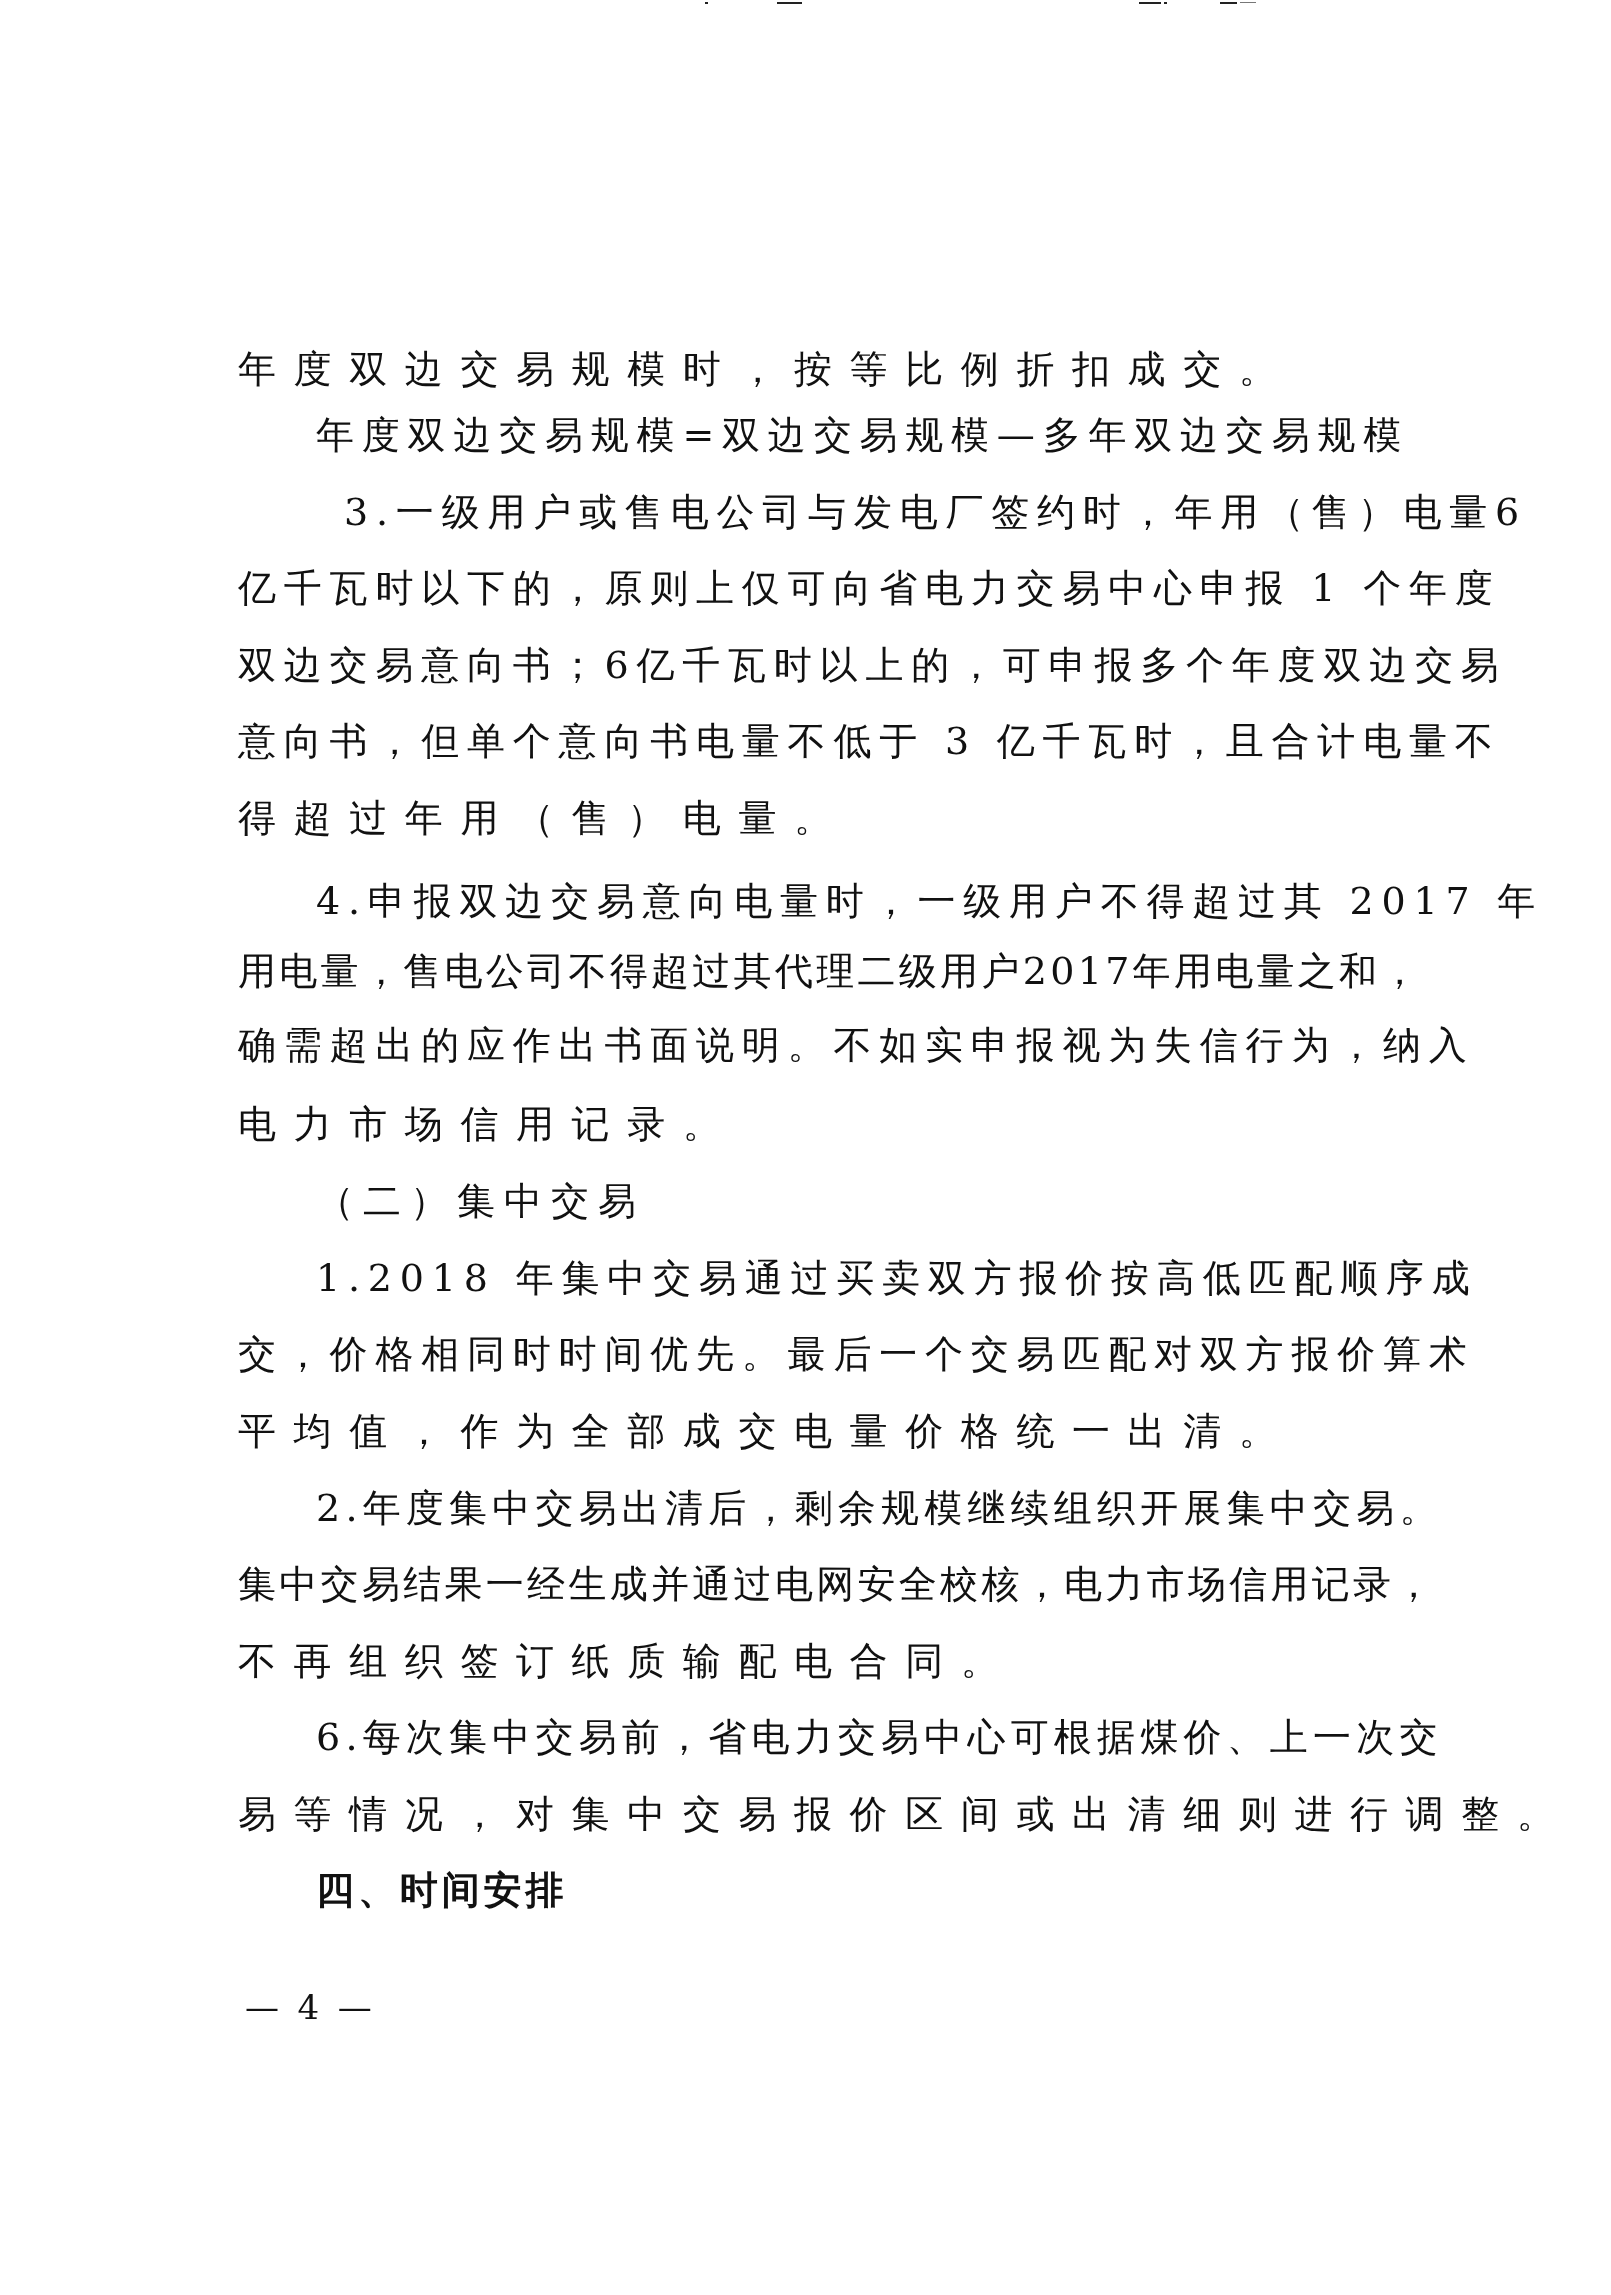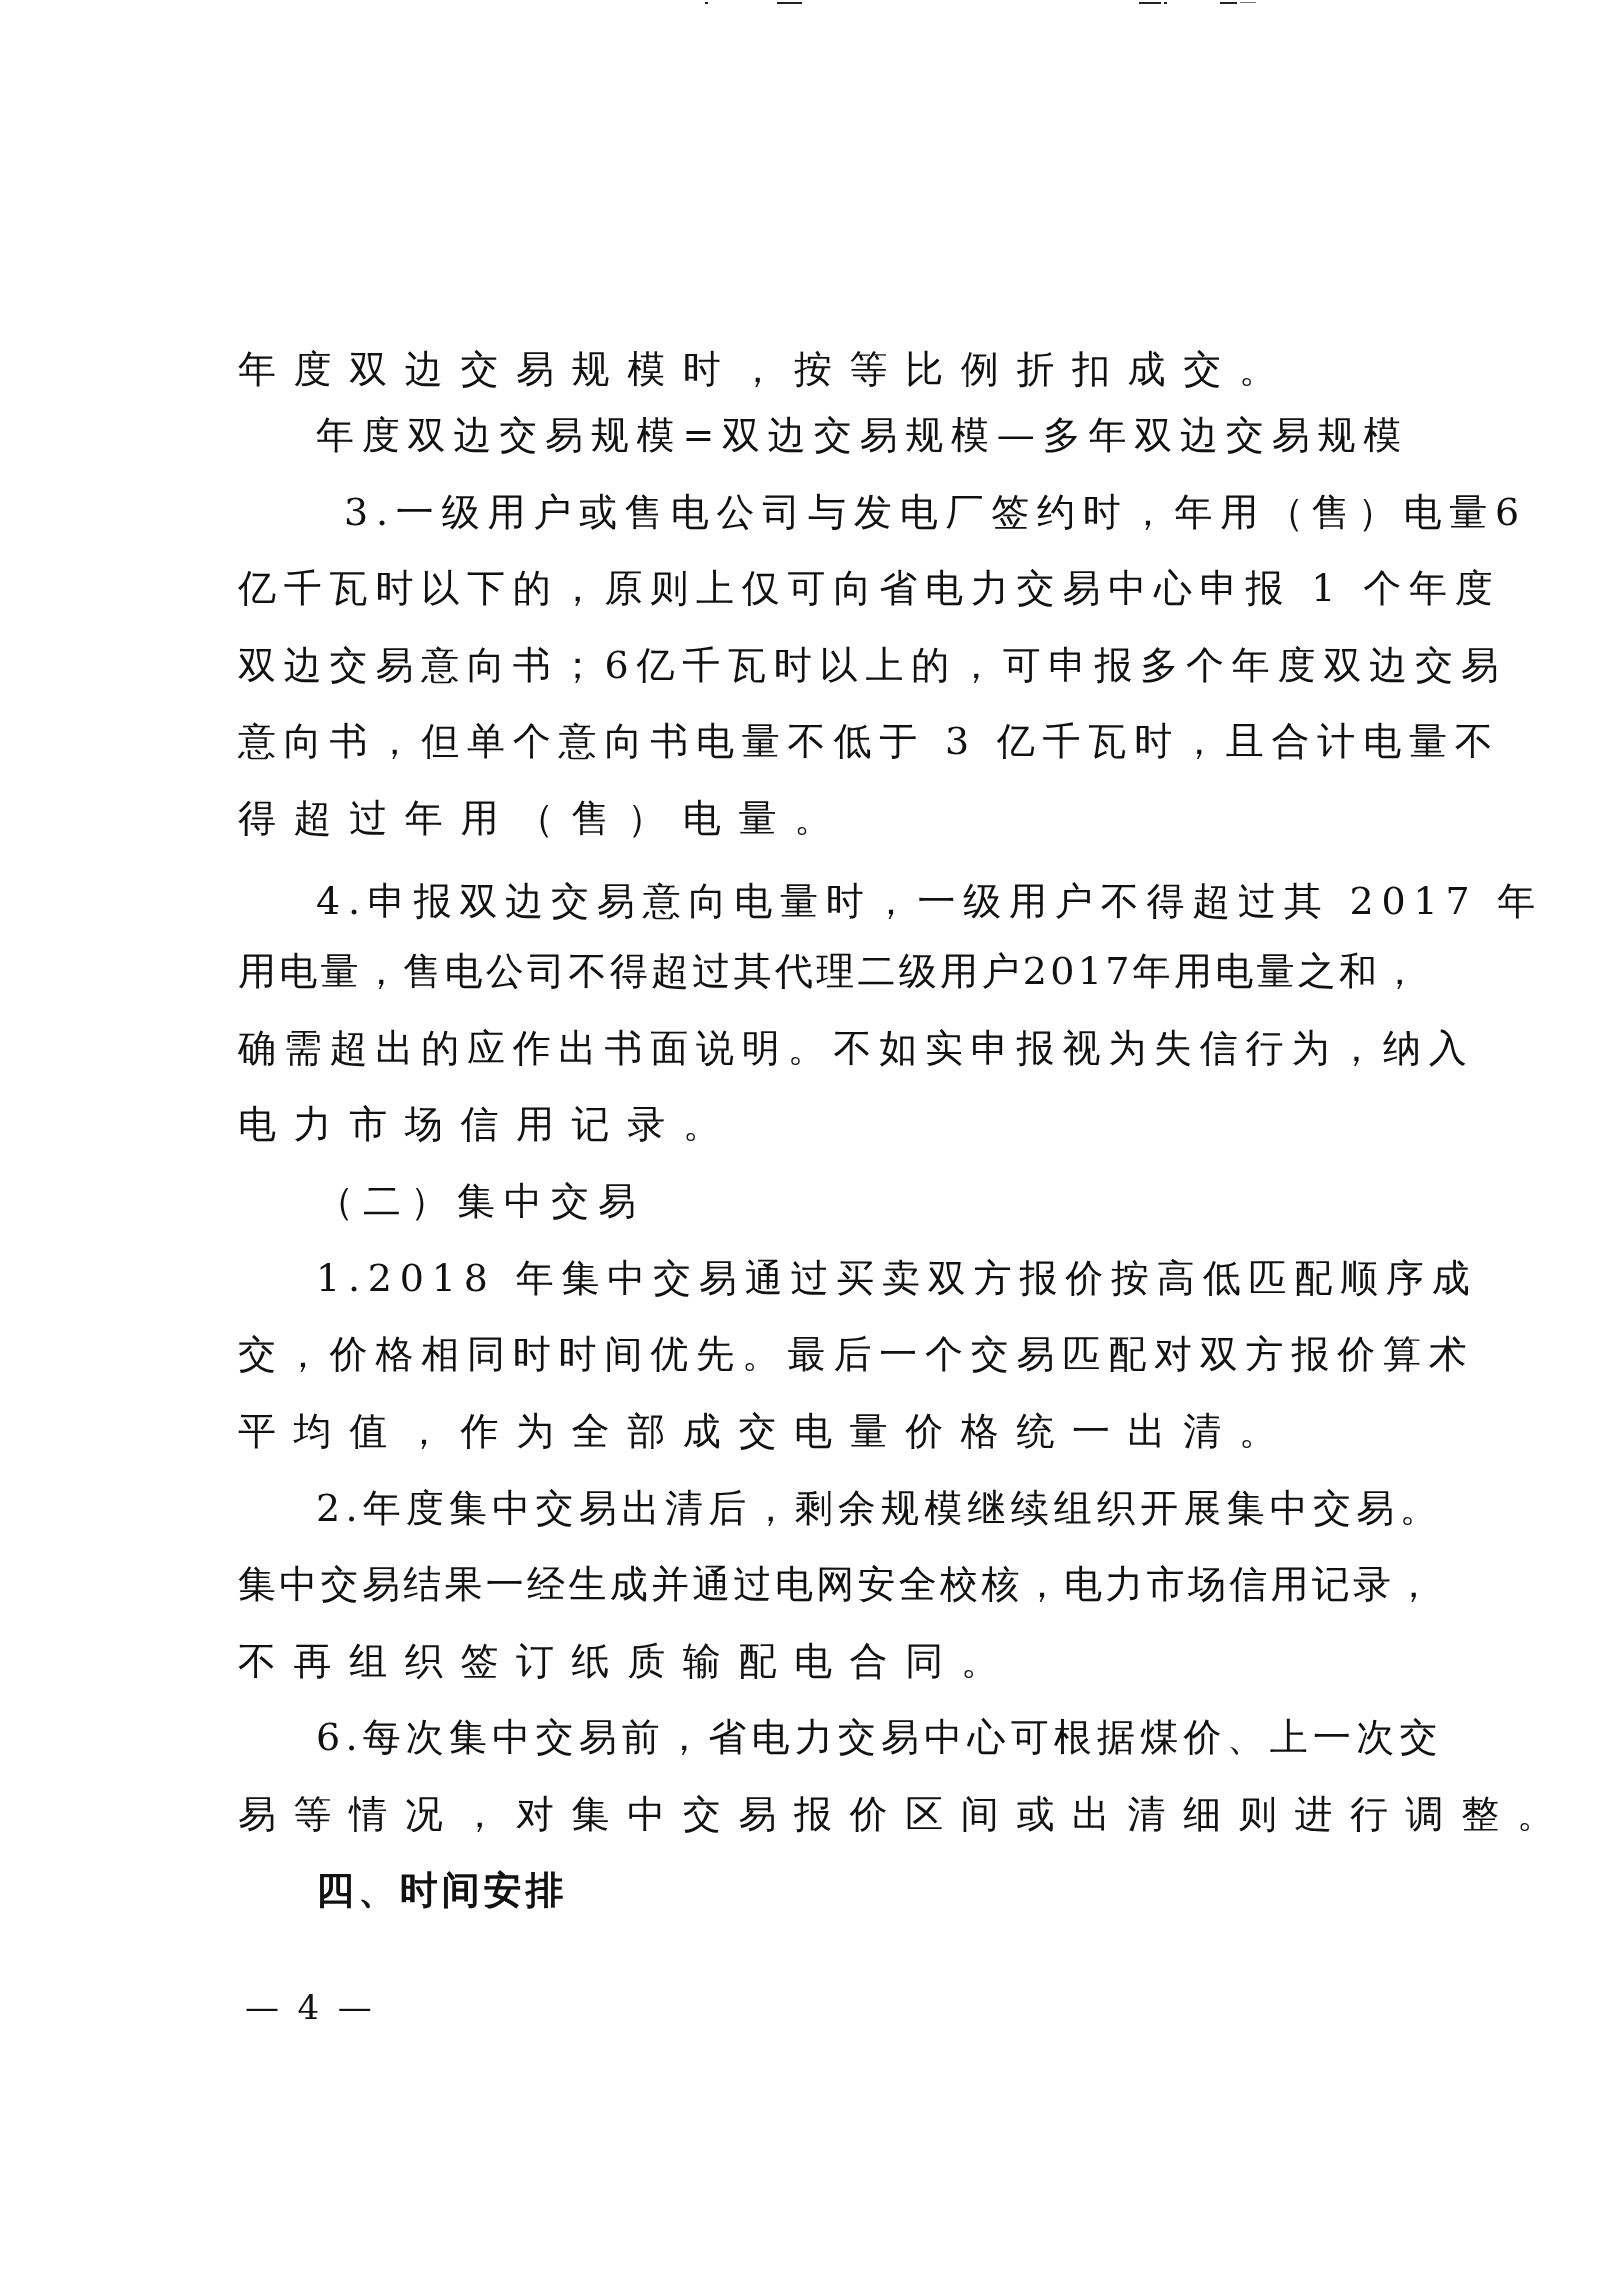--- a/index.html
+++ b/index.html
@@ -68,21 +68,21 @@
 <div class="page-body">
   <div class="line" style="top:346px;">年度双边交易规模时，按等比例折扣成交。</div>
   <div class="line indent tight" style="top:412px;">年度双边交易规模=双边交易规模—多年双边交易规模</div>
   <div class="line indent tight" style="top:489px;margin-left:28px;">3.一级用户或售电公司与发电厂签约时，年用（售）电量6</div>
   <div class="line tight" style="top:565px;">亿千瓦时以下的，原则上仅可向省电力交易中心申报 1 个年度</div>
   <div class="line tight" style="top:642px;">双边交易意向书；6亿千瓦时以上的，可申报多个年度双边交易</div>
   <div class="line tight" style="top:718px;">意向书，但单个意向书电量不低于 3 亿千瓦时，且合计电量不</div>
   <div class="line" style="top:795px;">得超过年用（售）电量。</div>
   <div class="line indent tight" style="top:878px;text-align:right;">4.申报双边交易意向电量时，一级用户不得超过其 2017 年</div>
   <div class="line" style="top:948px;letter-spacing:3.3px;">用电量，售电公司不得超过其代理二级用户2017年用电量之和，</div>
-  <div class="line tight" style="top:1025px;">确需超出的应作出书面说明。不如实申报视为失信行为，纳入</div>
+  <div class="line tight" style="top:1025px;font-family:Liberation Mono, monospace;">确需超出的应作出书面说明。不如实申报视为失信行为，纳入</div>
   <div class="line" style="top:1101px;">电力市场信用记录。</div>
   <div class="line indent" style="top:1178px;letter-spacing:9px;">（二）集中交易</div>
   <div class="line indent tight" style="top:1255px;">1.2018 年集中交易通过买卖双方报价按高低匹配顺序成</div>
   <div class="line tight" style="top:1331px;">交，价格相同时时间优先。最后一个交易匹配对双方报价算术</div>
   <div class="line" style="top:1408px;">平均值，作为全部成交电量价格统一出清。</div>
   <div class="line indent" style="top:1485px;letter-spacing:5.2px;">2.年度集中交易出清后，剩余规模继续组织开展集中交易。</div>
   <div class="line" style="top:1561px;letter-spacing:3.3px;">集中交易结果一经生成并通过电网安全校核，电力市场信用记录，</div>
   <div class="line" style="top:1638px;">不再组织签订纸质输配电合同。</div>
   <div class="line indent" style="top:1714px;letter-spacing:5.2px;">6.每次集中交易前，省电力交易中心可根据煤价、上一次交</div>
   <div class="line" style="top:1791px;text-align:center;">易等情况，对集中交易报价区间或出清细则进行调整。</div>

